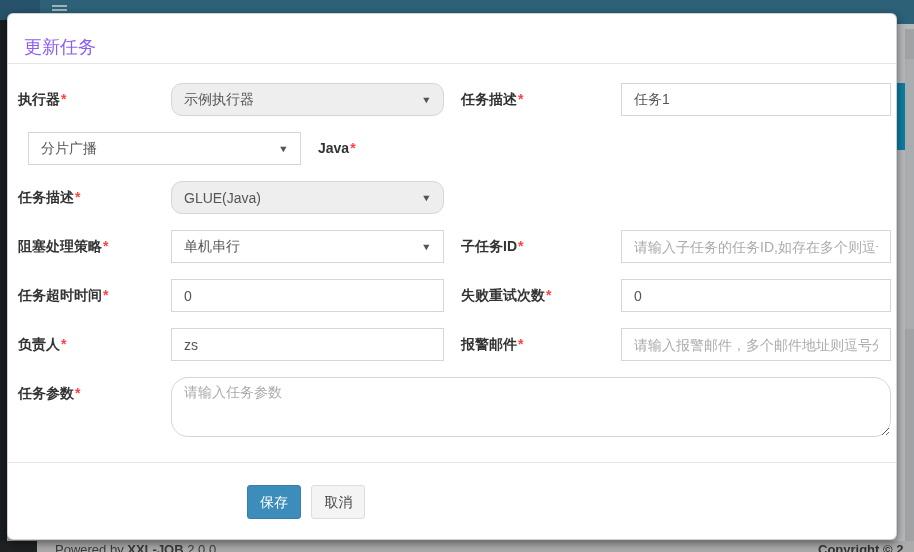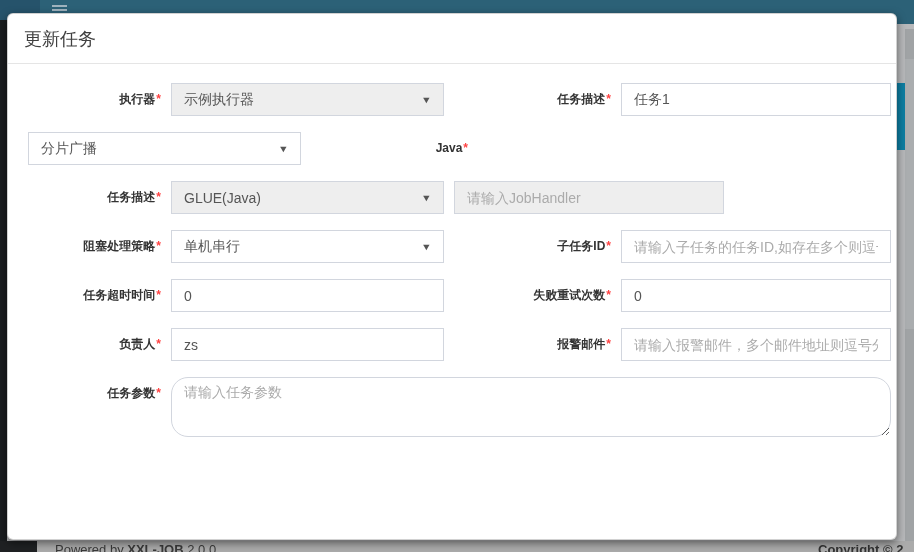--- a/index.html
+++ b/index.html
@@ -24,38 +24,38 @@
   .bk-powered { position:absolute; left:55px; top:542px; font-size:13px; color:#3a3a3a; white-space:nowrap; }
   .bk-powered b { font-weight:bold; }
   .bk-copyright { position:absolute; left:818px; top:542px; font-size:13px; font-weight:bold; color:#333; white-space:nowrap; }
   
   .modal {
     position:absolute; left:7px; top:13px; width:890px; height:527px;
     background:#fff; border:1px solid rgba(0,0,0,.18); border-radius:6px;
     box-shadow:0 3px 9px rgba(0,0,0,.5);
   }
   .modal-header { height:50px; padding:14px 16px; border-bottom:1px solid #e5e5e5; }
-  .modal-title  { font-size:18px; color:#404040; line-height:22px; }
+  .modal-title  { font-size:18px; color:#8b5cf6; line-height:22px;margin-top:8px; }
   .form-area { position:absolute; left:0; top:69px; right:0; }
   .frow { display:flex; align-items:flex-start; margin-bottom:16px; padding-left:10px; }
-  .lbl { width:143px; text-align:right; font-size:12px; font-weight:bold; color:#333;
+  .lbl { width:143px; text-align:left; font-size:14px; font-weight:bold; color:#333;
          line-height:33px; white-space:nowrap; }
   .lbl.rlbl { width:150px; margin-left:17px; }
   .req { color:#ff4242; font-weight:bold; margin-left:1px; }
   .ctl {
     height:33px; border:1px solid #d2d6de; background:#fff; font-size:14px; color:#555;
     font-family:"Liberation Sans","DejaVu Sans",sans-serif;
   }
   .ml  { width:273px; margin-left:10px; }
   .mr  { width:270px; margin-left:10px; }
   input.ctl { padding:8px 12px; outline:none; }
   input.ctl::placeholder, textarea.ctl::placeholder { color:#ababab; opacity:1; }
   .sel { display:flex; justify-content:space-between; align-items:center; padding:0 12px; cursor:default; }
   .sel .caret { font-size:9px; color:#555; transform:scaleX(1.2); }
-  .disabled { background:#eee; }
+  .disabled { background:#eee;border-radius:11px; }
   textarea.ctl { width:720px; height:60px; margin-left:10px; padding:6px 12px; resize:both; outline:none;border-radius:17px; }
   .modal-footer {
     position:absolute; left:0; top:448px; right:0; bottom:0;
     border-top:1px solid #e5e5e5; padding:22px 0 0 239px;
   }
   .btn { display:inline-block; font-size:14px; line-height:20px; padding:6px 12px;
          border-radius:3px; cursor:pointer; font-family:inherit; }
   .btn-save   { background:#3c8dbc; border:1px solid #367fa9; color:#fff; }
   .btn-cancel { background:#f4f4f4; border:1px solid #ddd; color:#444; margin-left:6px; }
 </style>
@@ -110,21 +110,20 @@
         </div>
         <label class="lbl rlbl"><span>Java</span><span class="req">*</span></label>
       </div>
 
       <div class="frow">
         <label class="lbl"><span>任务描述</span><span class="req">*</span></label>
         <div class="ctl ml sel disabled">
           <span>GLUE(Java)</span>
           <span class="caret">▼</span>
         </div>
-        <input class="ctl mr disabled" type="text" placeholder="请输入JobHandler" style="">
       </div>
 
       <div class="frow">
         <label class="lbl"><span>阻塞处理策略</span><span class="req">*</span></label>
         <div class="ctl ml sel">
           <span>单机串行</span>
           <span class="caret">▼</span>
         </div>
         <label class="lbl rlbl"><span>子任务ID</span><span class="req">*</span></label>
         <input class="ctl mr" type="text" placeholder="请输入子任务的任务ID,如存在多个则逗号分隔" style="">
@@ -143,15 +142,19 @@
         <label class="lbl rlbl"><span>报警邮件</span><span class="req">*</span></label>
         <input class="ctl mr" type="text" placeholder="请输入报警邮件，多个邮件地址则逗号分隔" style="">
       </div>
 
       <div class="frow">
         <label class="lbl"><span>任务参数</span><span class="req">*</span></label>
         <textarea class="ctl" placeholder="请输入任务参数" style=""></textarea>
       </div>
     </div>
 
+    <div class="modal-footer">
+      <span class="btn btn-save">保存</span>
+      <span class="btn btn-cancel">取消</span>
+    </div>
   </div>
 
 </div>
 
 </body></html>

